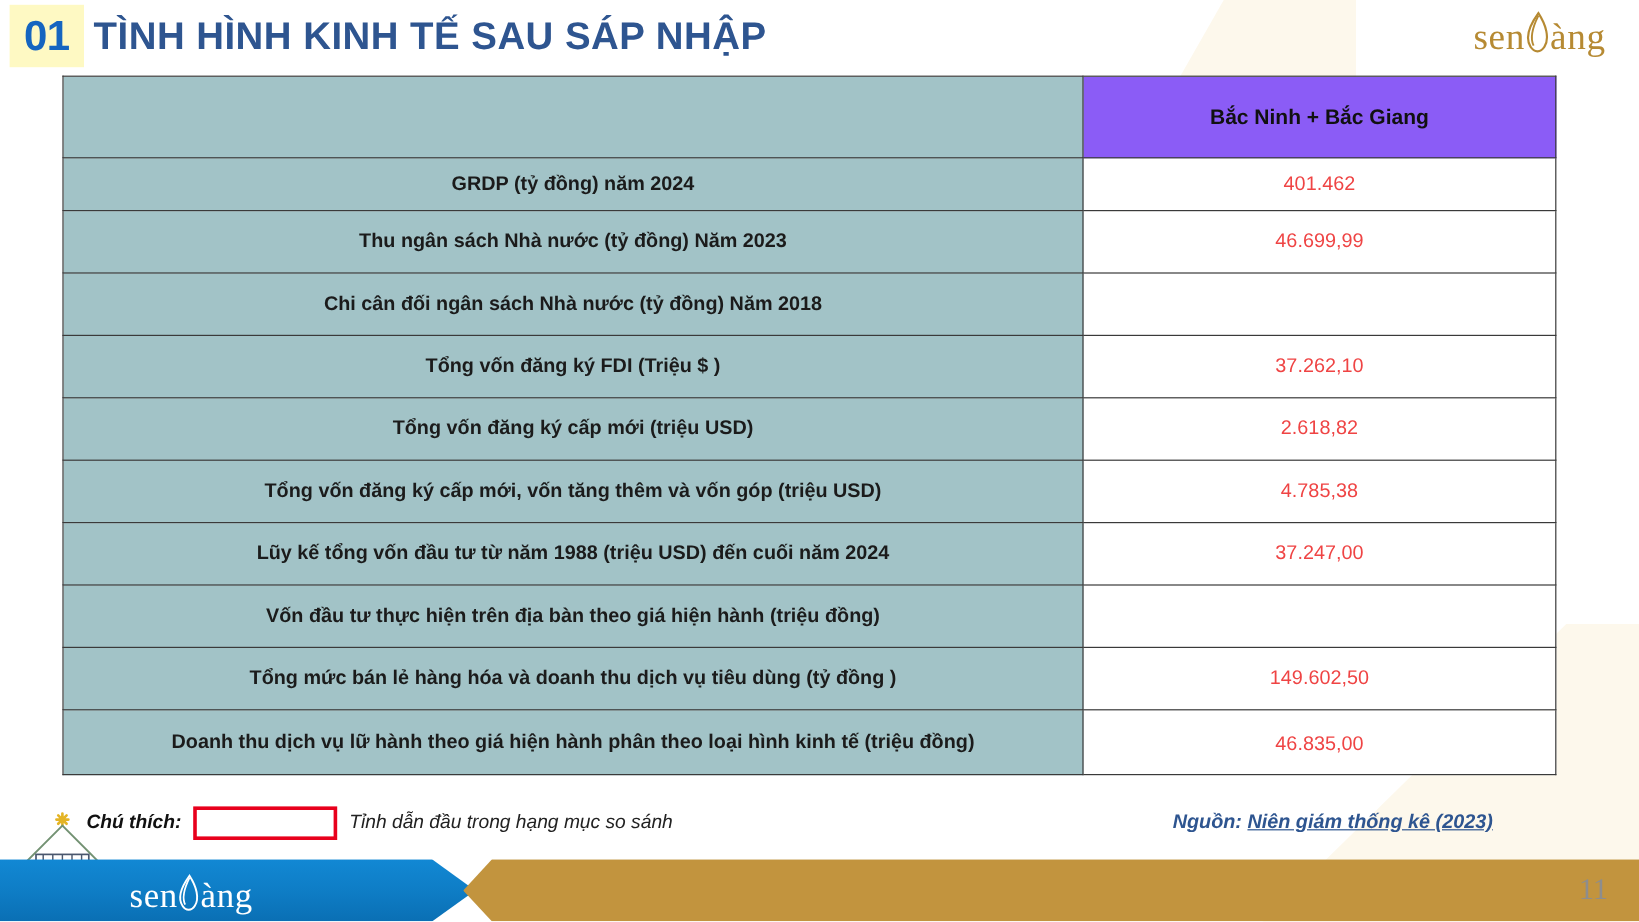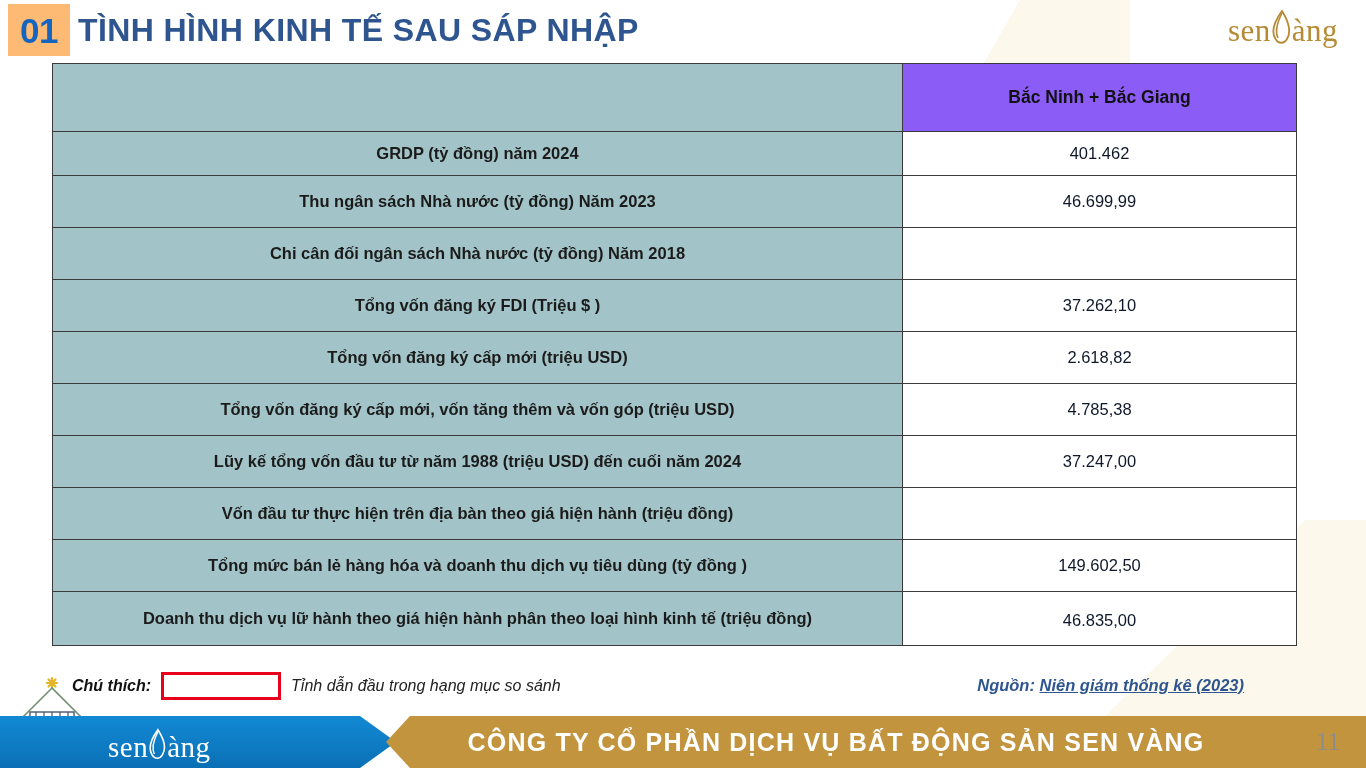--- a/index.html
+++ b/index.html
@@ -38,21 +38,21 @@
   .header {
     position: absolute;
     left: 0; top: 0;
     width: 1366px; height: 58px;
     z-index: 3;
   }
   .num-badge {
     position: absolute;
     left: 8px; top: 4px;
     width: 62px; height: 52px;
-    background: #fdba74;
+    background: #fef9c3;
     display: flex;
     align-items: center;
     justify-content: center;
   }
   .num-badge span {
     color: #1565C0;
     font-size: 35px;
     font-weight: bold;
     letter-spacing: -0.5px;
     line-height: 1;
@@ -113,21 +113,21 @@
   td.lbl {
     background: #A2C3C7;
     color: #1b1b1b;
     font-size: 16.5px;
     font-weight: bold;
     text-align: center;
     line-height: 1.25;
   }
   td.val {
     background: #ffffff;
-    color: #0f172a;
+    color: #ef4444;
     font-size: 16.5px;
     font-weight: normal;
     text-align: center;
   }
   td.hdr-blank {
     background: #A2C3C7;
     border-top-color: #3a3a3a;
   }
   td.hdr-val {
     background: #8b5cf6;
@@ -369,15 +369,14 @@
   <div class="bb-logo">
     <span class="lm-text">sen</span>
     <span class="lm-petal">
       <svg width="24" height="34" viewBox="0 0 26 38">
         <path d="M14 2 C6 13, 3 23, 7.5 30 C10.5 35, 16 35, 19 30 C23.5 23, 20.5 12, 14 2 Z" fill="none" stroke="#ffffff" stroke-width="1.8"></path>
         <path d="M14 4 C9 14, 7 23, 10 29" fill="none" stroke="#ffffff" stroke-width="1.6"></path>
       </svg>
     </span>
     <span class="lm-text">àng</span>
   </div>
-  <div class="bb-company">CÔNG TY CỔ PHẦN DỊCH VỤ BẤT ĐỘNG SẢN SEN VÀNG</div>
   <div class="bb-page">11</div>
 </div>
 
 </body></html>

